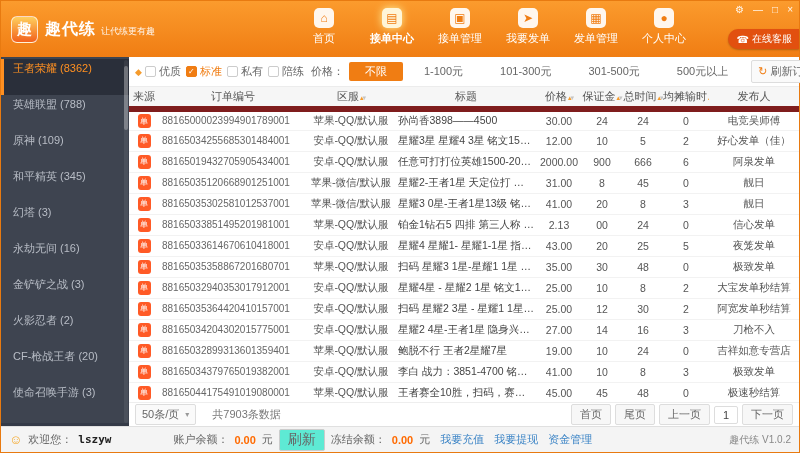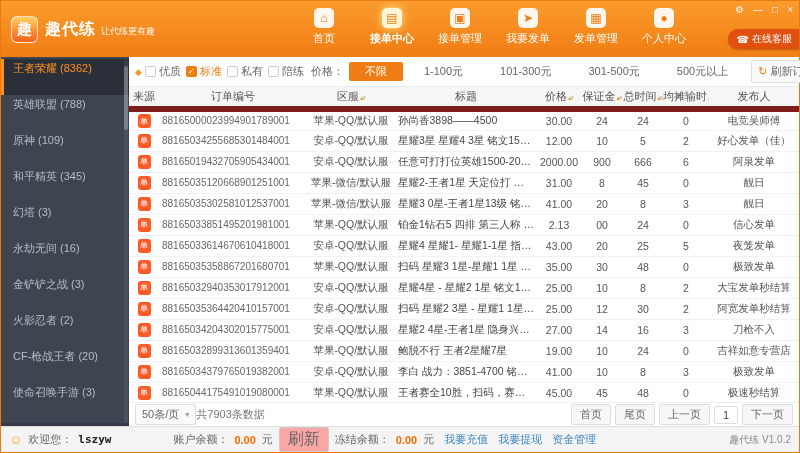--- a/index.html
+++ b/index.html
@@ -69,35 +69,35 @@
   .sort-arrows.on .up{color:#f59b2c}
   .sort-arrows.on .dn{color:#c4c4c4}
   .orders td{height:21px;border-bottom:1px solid #f2f2f2;color:#555;white-space:nowrap;overflow:hidden;text-overflow:ellipsis;padding:0 3px;text-align:center}
   .orders tr{cursor:pointer}
   td.c-no{text-align:left;color:#666;font-size:10px}
   td.c-title{text-align:left;color:#444}
   td.c-pub{color:#555}
   .src-ic{display:inline-flex;width:13px;height:14px;background:#ff5a26;border-radius:3px;color:#fff;font-size:8px;align-items:center;justify-content:center}
 
   
-  .table-footer{height:24px;flex:none;display:flex;align-items:center;gap:0;padding:0 6px;border-top:1px solid #eee;font-size:11px;color:#666}
+  .table-footer{height:24px;flex:none;display:flex;align-items:center;gap:16px;padding:0 6px;border-top:1px solid #eee;font-size:11px;color:#666}
   .page-size{display:flex;align-items:center;gap:6px;border:1px solid #ddd;background:#fafafa;border-radius:2px;padding:2px 6px;cursor:pointer}
   .page-size .caret{color:#999;font-size:8px}
   .total{color:#777}
   .pager{margin-left:auto;display:flex;gap:4px;align-items:center}
   .pager .pg-btn{border:1px solid #ddd;background:#f7f7f7;color:#666;padding:2px 8px;font-size:11px;border-radius:2px;cursor:pointer}
   .pager .cur{border:1px solid #ddd;background:#fff;color:#444;padding:2px 8px;border-radius:2px}
 
   
   .statusbar{height:26px;flex:none;background:#f4f4f4;border-top:1px solid #e0e0e0;display:flex;align-items:center;gap:6px;padding:0 8px;font-size:11px;color:#666}
   .smiley{color:#f5a623;font-size:13px}
   .username{font-family:"DejaVu Sans Mono","Liberation Mono",monospace;font-weight:bold;color:#222}
   .sb-balance{margin-left:56px}
   .money{color:#ff6a00;font-weight:bold}
-  .sb-refresh{border:1px solid #ccc;background:#fca5a5;border-radius:2px;padding:1px 8px;color:#666;font-size:16px;cursor:pointer}
+  .sb-refresh{border:1px solid #ccc;background:#5eead4;border-radius:2px;padding:1px 8px;color:#666;font-size:14px;cursor:pointer}
   .sb-link{color:#3d85c6;cursor:pointer;margin-left:4px}
   .version{margin-left:auto;color:#888;font-size:10px}
 </style>
 </head>
 <body>
 
 <div class="window">
 
   <header class="topbar">
     <div class="logo">

